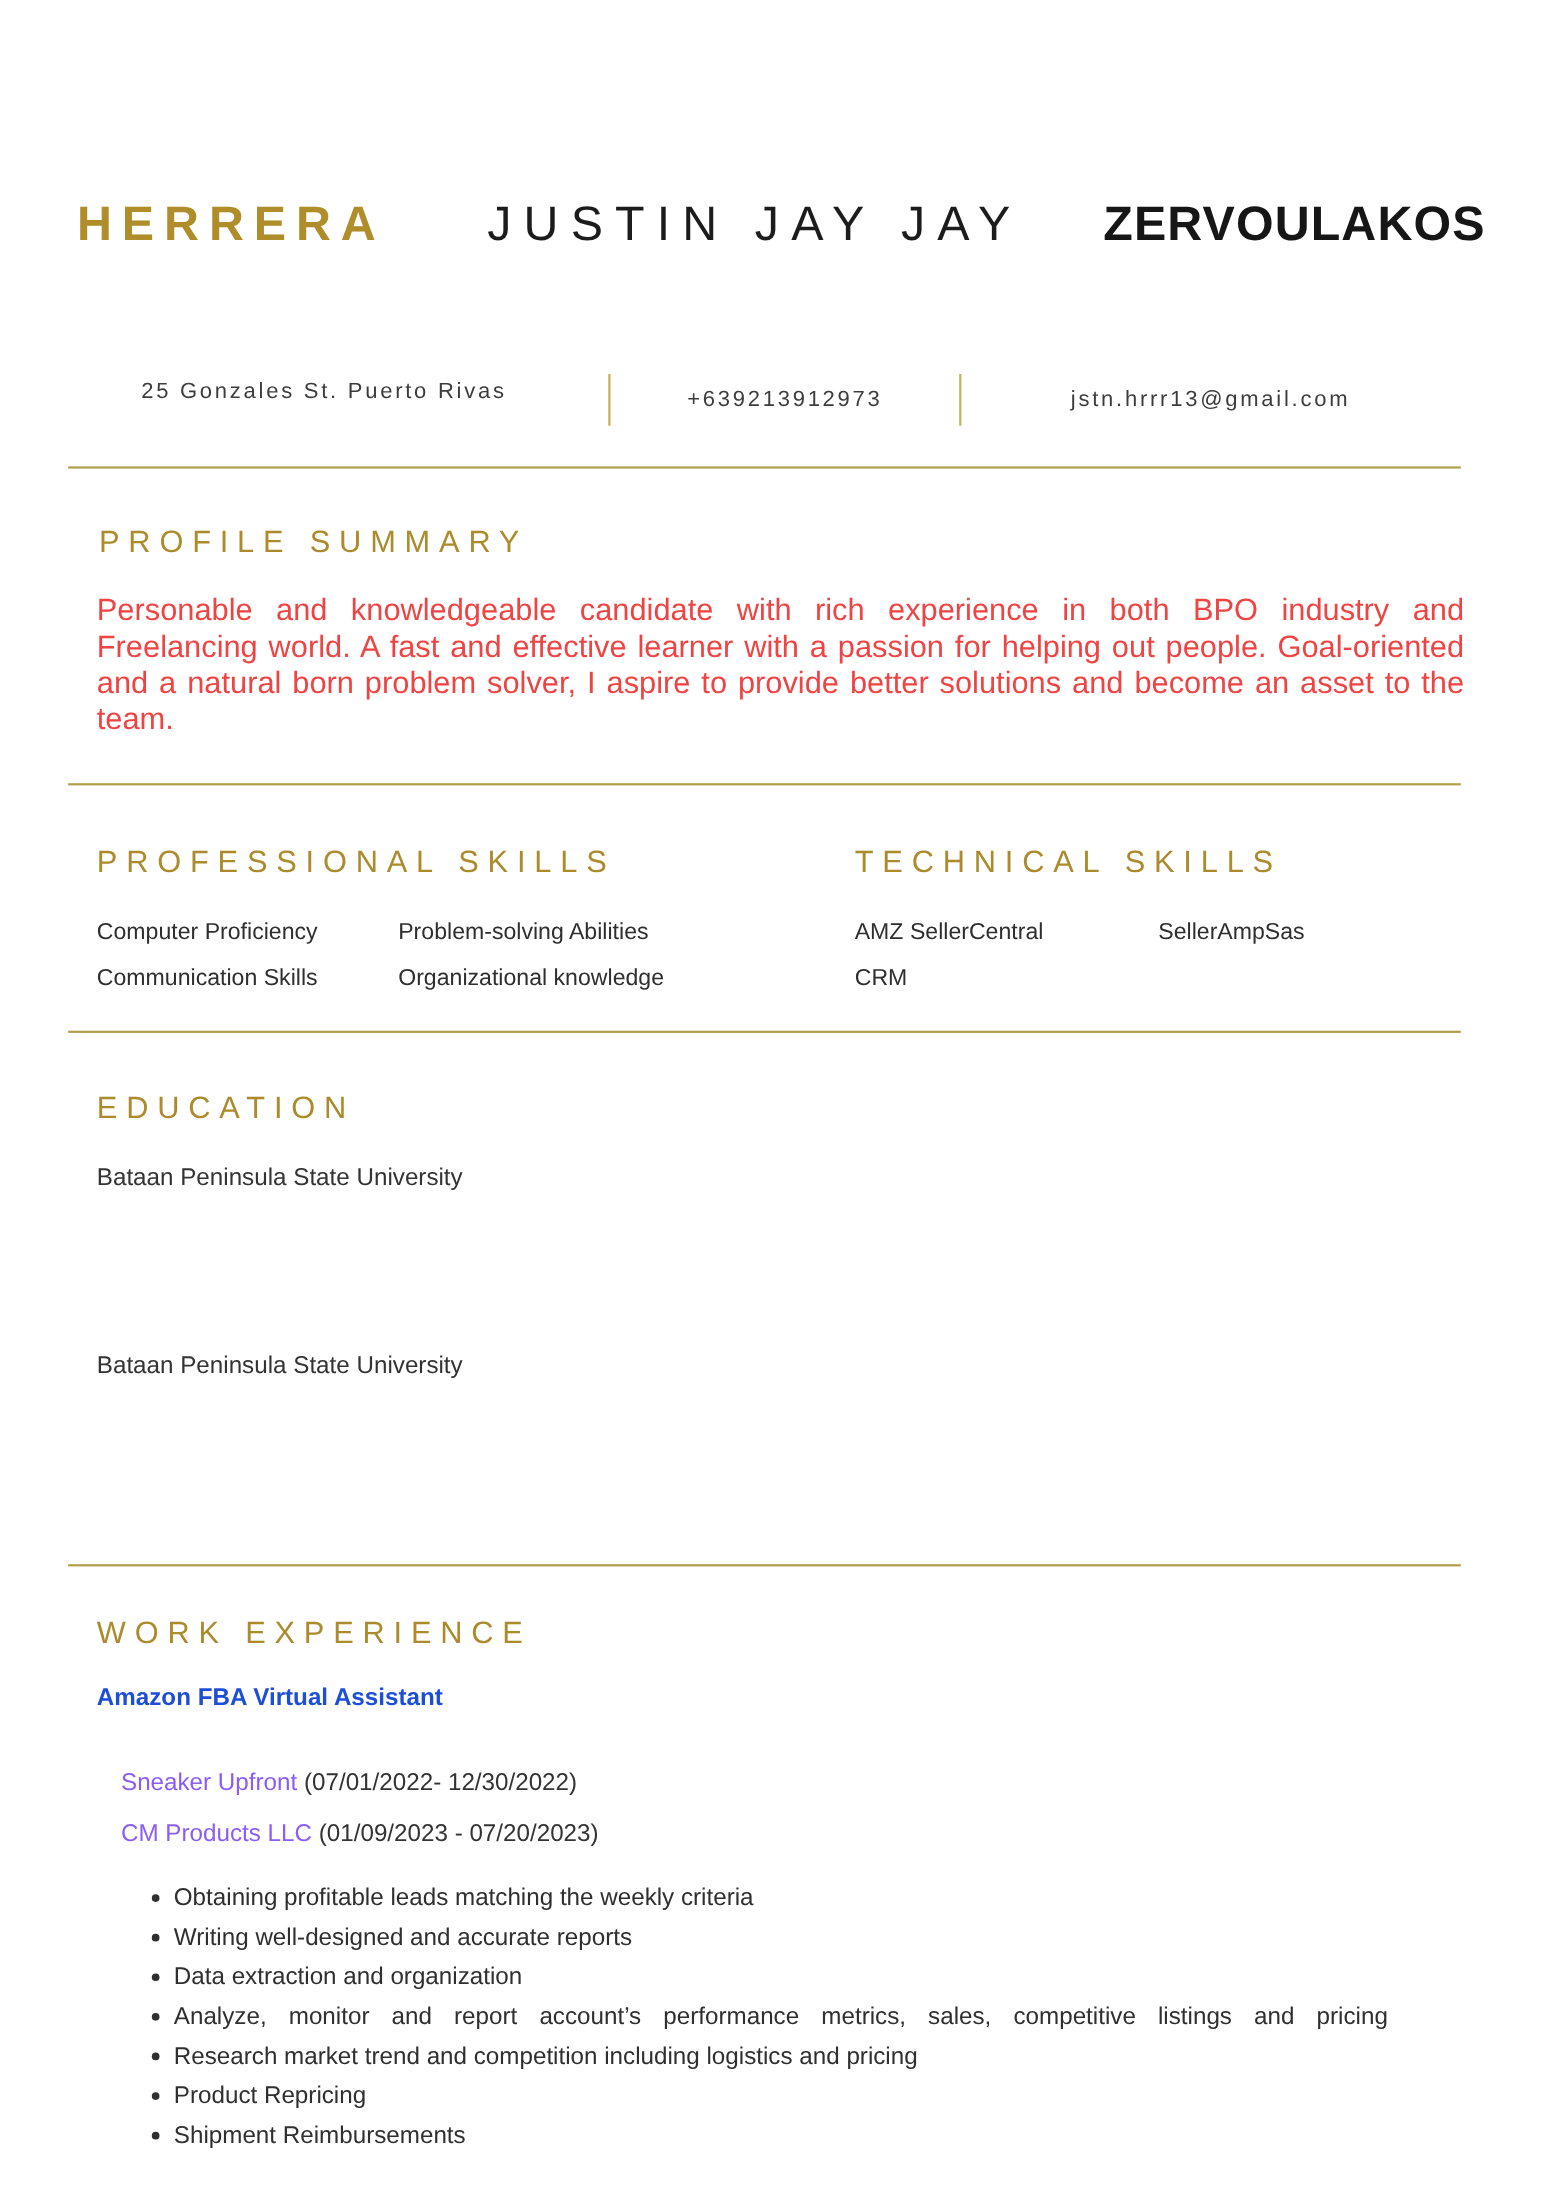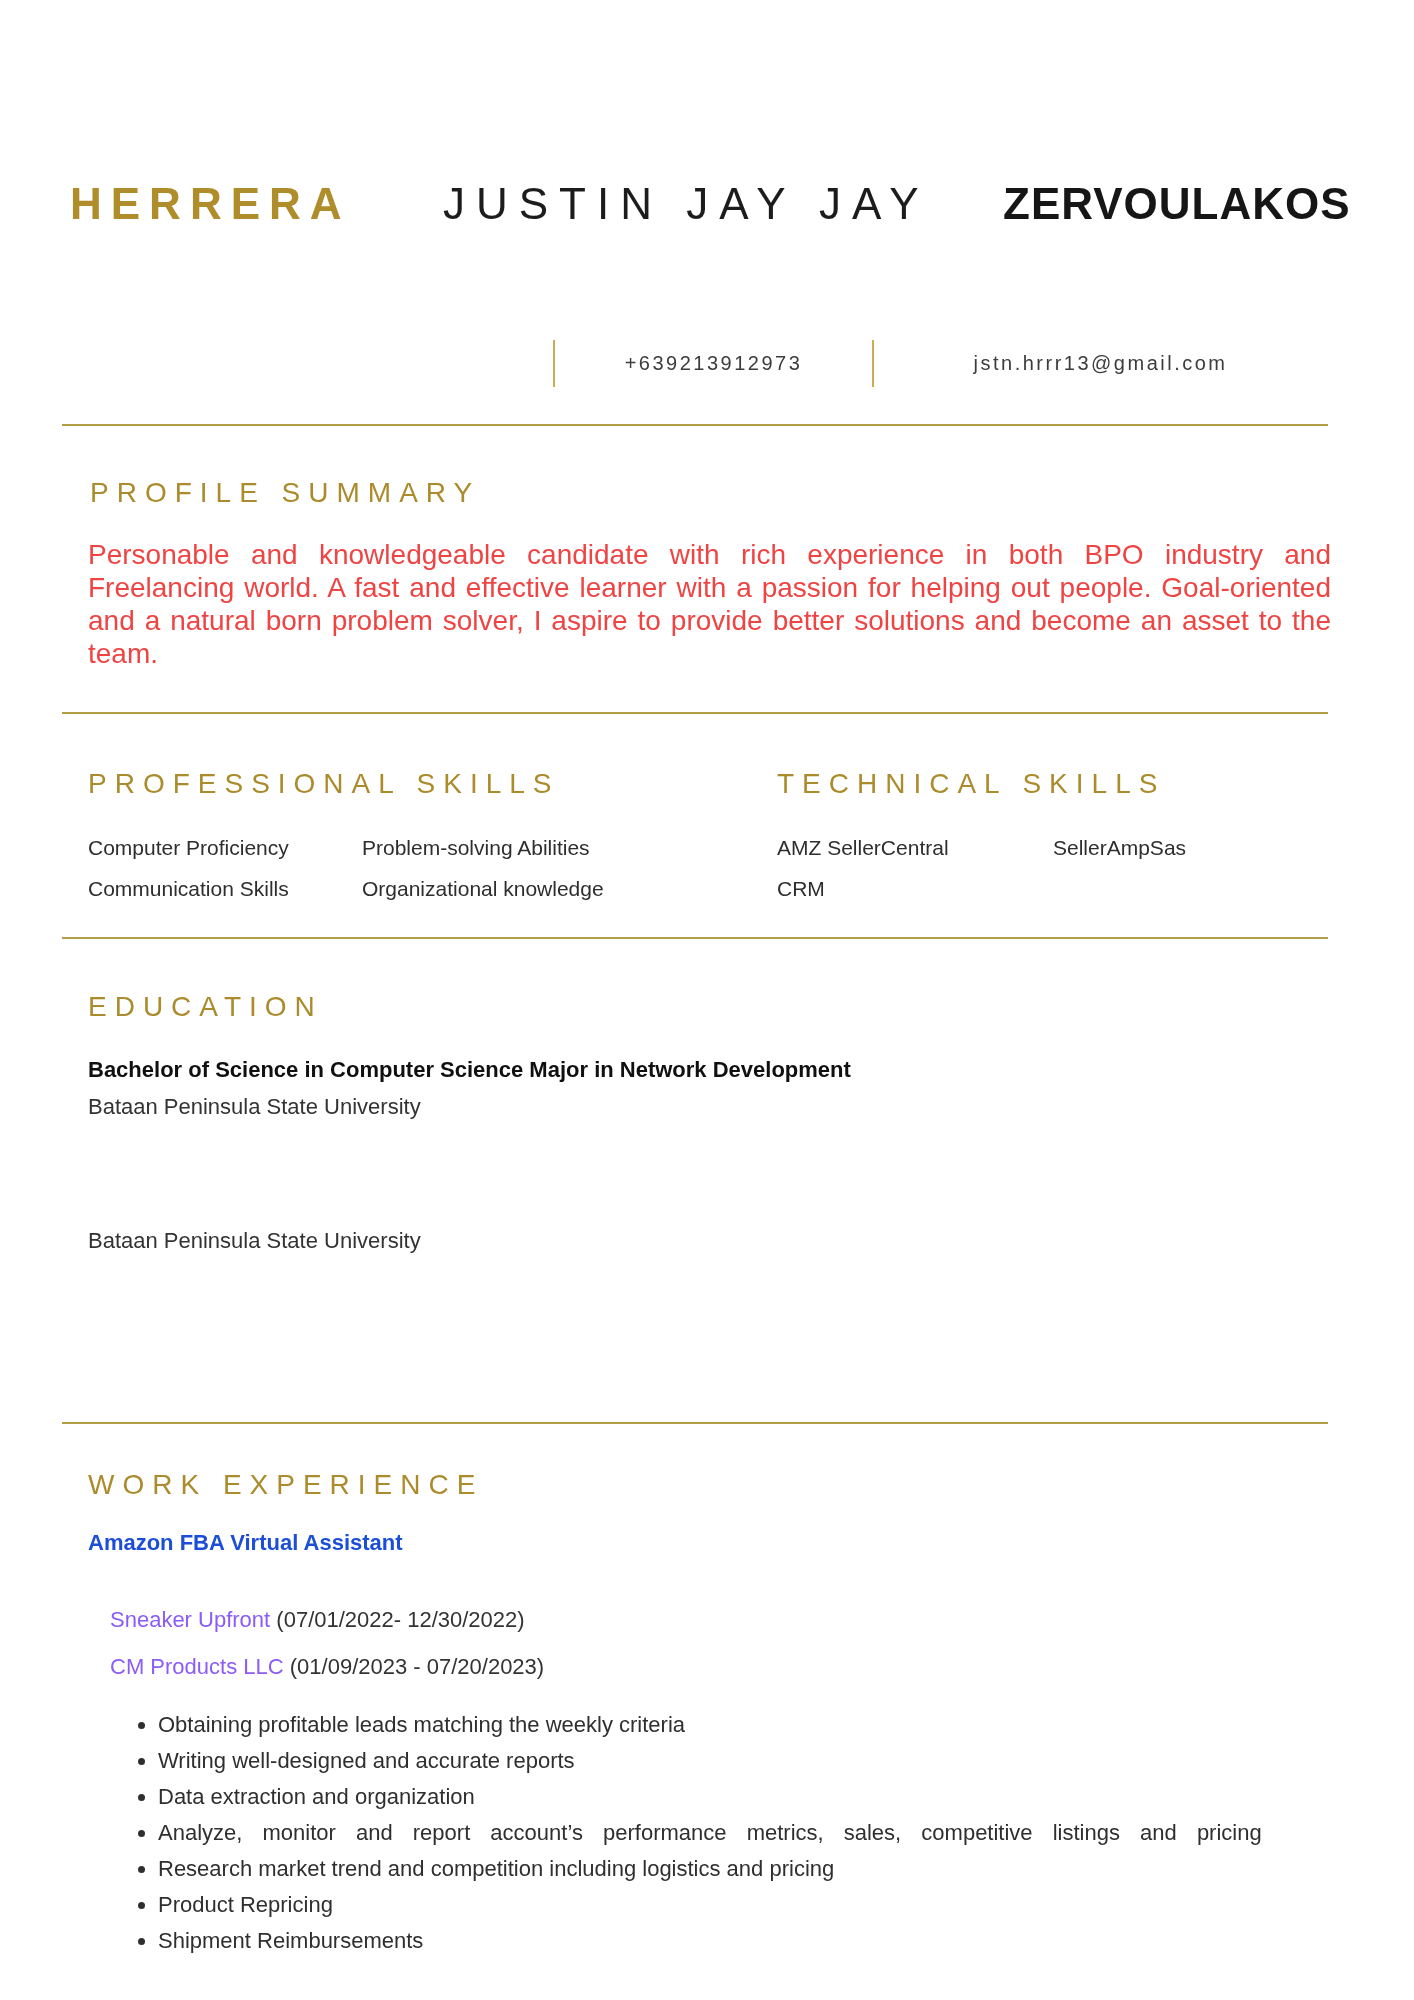--- a/index.html
+++ b/index.html
@@ -59,20 +59,21 @@
 <div class="page">
 
   <header>
     <div id="surname" class="name">HERRERA</div>
     <div id="given-names" class="name">JUSTIN JAY JAY</div>
     <div id="second-surname" class="name">ZERVOULAKOS</div>
   </header>
 
   <section>
     <div id="address" class="contact-text">
+      <div>25 Gonzales St. Puerto Rivas</div>
     </div>
     <div id="vd1" class="vdivider"></div>
     <div id="phone" class="contact-text">+639213912973</div>
     <div id="vd2" class="vdivider"></div>
     <div id="email" class="contact-text">jstn.hrrr13@gmail.com</div>
   </section>
 
   <div id="rule1" class="rule"></div>
 
   <section>
@@ -101,21 +102,20 @@
     <div id="tech-col2" class="skill-col">
       <div>SellerAmpSas</div>
     </div>
   </section>
 
   <div id="rule3" class="rule"></div>
 
   <section>
     <h2 id="education-heading" class="heading">EDUCATION</h2>
     <div id="edu-0" class="edu-entry">
-      <div class="edu-degree">Bachelor of Science in Computer Science Major in Network Development</div>
       <div class="edu-school">Bataan Peninsula State University</div>
     </div>
     <div id="edu-1" class="edu-entry">
       <div class="edu-school">Bataan Peninsula State University</div>
     </div>
   </section>
 
   <div id="rule4" class="rule"></div>
 
   <section>

